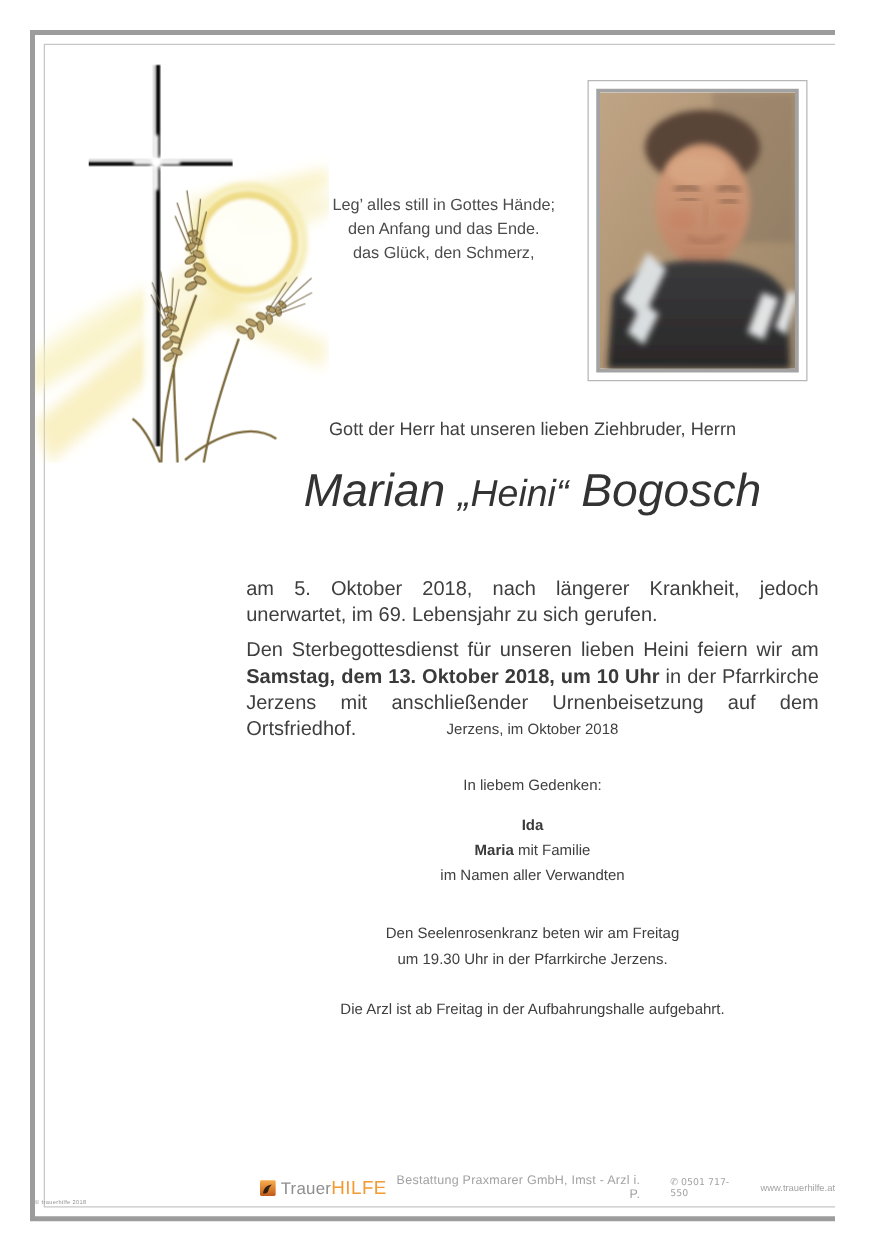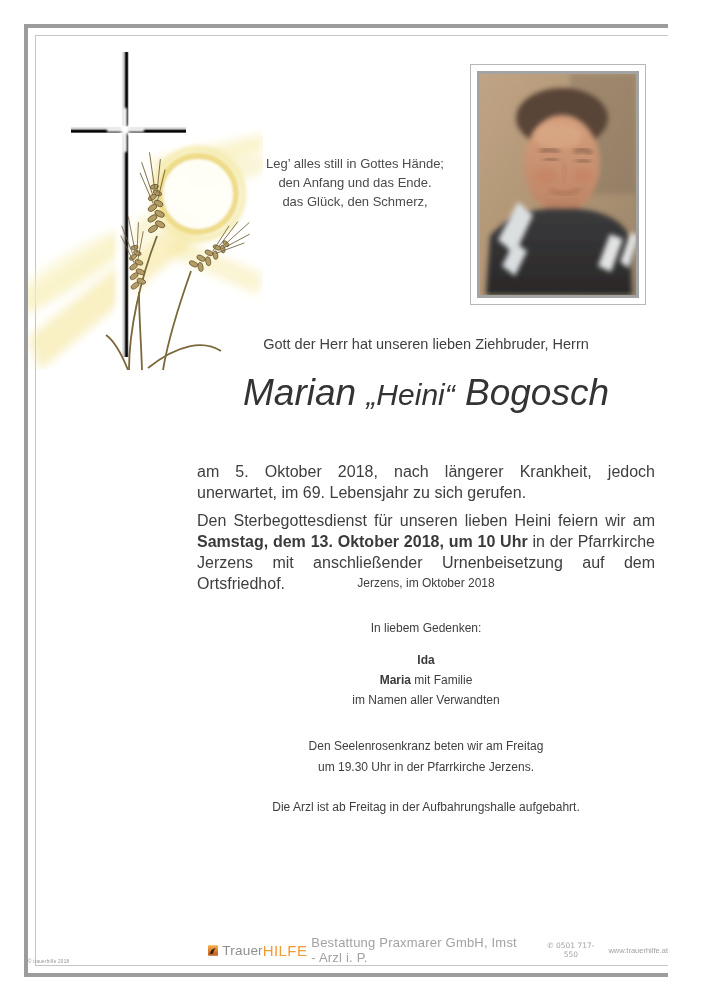--- a/index.html
+++ b/index.html
@@ -28,22 +28,22 @@
   .dateline{top:576px;}
   .gedenken{top:621px;}
   .mourners{top:650px;line-height:20px;}
   .rosary{top:736px;line-height:21px;}
   .urn{top:800px;}
   b{font-weight:bold;color:#3a3a3a;}
   .footer{position:absolute;left:188px;top:942px;display:flex;align-items:center;height:16px;padding-left:20px;}
   .logo-icon{width:13px;height:13px;margin-right:4px;}
   .logo-trauer{font-size:13.5px;color:#8e8e8e;letter-spacing:.2px;}
   .logo-hilfe{font-size:15px;color:#f39a33;letter-spacing:.4px;}
-  .footer-small{font-size:13px;color:#a2a2a2;margin-left:4px;letter-spacing:.2px;}
-  .footer-phone{font-size:7.5px;color:#a2a2a2;margin-left:24px;font-family:"DejaVu Sans",sans-serif;text-align:center;}
+  .footer-small{font-size:10px;color:#a2a2a2;margin-left:4px;letter-spacing:.2px;text-align:right;}
+  .footer-phone{font-size:7.5px;color:#a2a2a2;margin-left:24px;font-family:"DejaVu Sans",sans-serif;}
   .footer-site{font-size:7.5px;color:#a2a2a2;margin-left:13px;}
   .watermark{position:absolute;left:28px;top:959px;font-size:4.5px;color:#909090;letter-spacing:.3px;}
 </style>
 </head>
 <body>
 
 <div class="page">
 
   <div class="card-border">
     <div class="card-hairline"></div>

